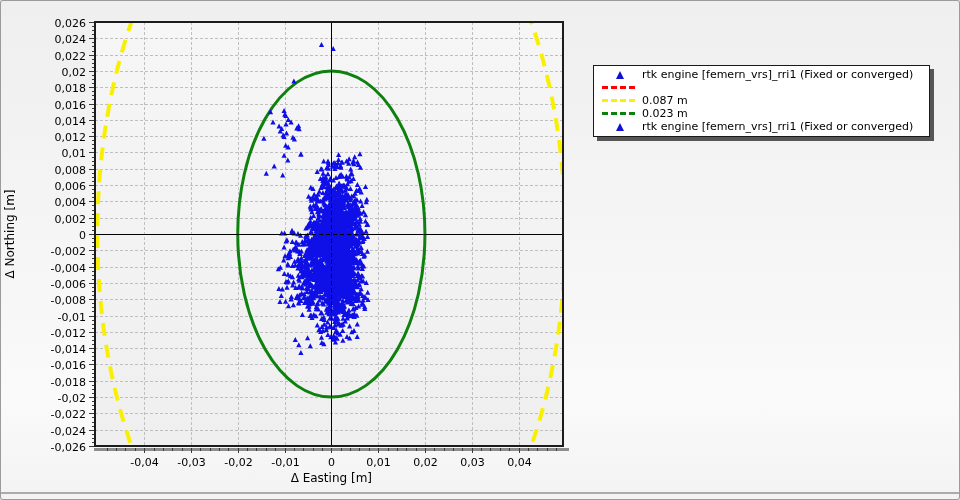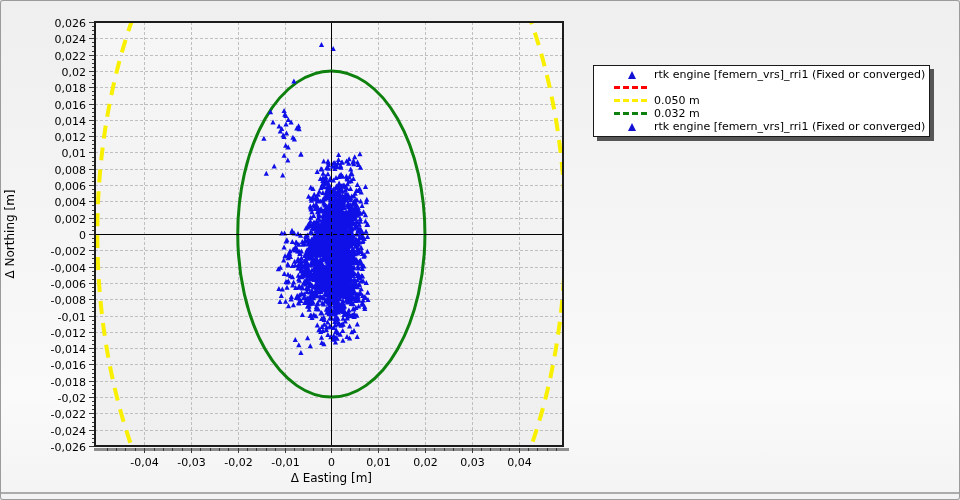--- a/index.html
+++ b/index.html
@@ -7,21 +7,21 @@
     position:relative;width:960px;height:500px;box-sizing:border-box;
     border:1px solid #9b9b9b;border-radius:3px;overflow:hidden;
     background:linear-gradient(180deg,#efefef 0%,#f4f4f4 40%,#fafafa 80%,#f3f3f3 100%);
     font-family:"DejaVu Sans","Liberation Sans",sans-serif;color:#000;
   }
   .bottom-edge{position:absolute;left:0;right:0;top:491px;height:2px;background:#ababab;}
   #chart-svg{position:absolute;left:0;top:0;}
   .legend{
     position:absolute;left:592px;top:64px;width:337px;box-sizing:border-box;
     background:#ffffff;border:1px solid #1a1a1a;box-shadow:4px 4px 0 #565656;
-    padding:2px 0 3px 16px;
+    padding:2px 0 3px 4px;
   }
   .legend-row{display:flex;align-items:center;height:13px;font-size:11px;line-height:13px;white-space:nowrap;}
   .legend-marker{flex:0 0 44px;display:flex;justify-content:center;align-items:center;}
   .tri{width:0;height:0;border-left:4.5px solid transparent;border-right:4.5px solid transparent;border-bottom:8px solid #1111d6;}
   .dashes{width:36px;height:3px;}
   .legend-label{flex:1 1 auto;overflow:hidden;}
 </style>
 </head>
 <body>
 
@@ -294,27 +294,27 @@
     </div>
     <div class="legend-row">
       <span class="legend-marker">
           <span class="dashes" style="background: repeating-linear-gradient(90deg, rgb(255, 0, 0) 0px, rgb(255, 0, 0) 6px, transparent 6px, transparent 9px);"></span>
         </span>
     </div>
     <div class="legend-row">
       <span class="legend-marker">
           <span class="dashes" style="background: repeating-linear-gradient(90deg, rgb(255, 238, 0) 0px, rgb(255, 238, 0) 6px, transparent 6px, transparent 9px);"></span>
         </span>
-      <span class="legend-label">0.050 m</span>
+      <span class="legend-label">0.087 m</span>
     </div>
     <div class="legend-row">
       <span class="legend-marker">
           <span class="dashes" style="background: repeating-linear-gradient(90deg, rgb(13, 128, 13) 0px, rgb(13, 128, 13) 6px, transparent 6px, transparent 9px);"></span>
         </span>
-      <span class="legend-label">0.032 m</span>
+      <span class="legend-label">0.023 m</span>
     </div>
     <div class="legend-row">
       <span class="legend-marker">
           <span class="tri" style="border-bottom-color: rgb(17, 17, 214);"></span>
         </span>
       <span class="legend-label">rtk engine [femern_vrs]_rri1 (Fixed or converged)</span>
     </div>
   </div>
 
   <div class="bottom-edge"></div>

